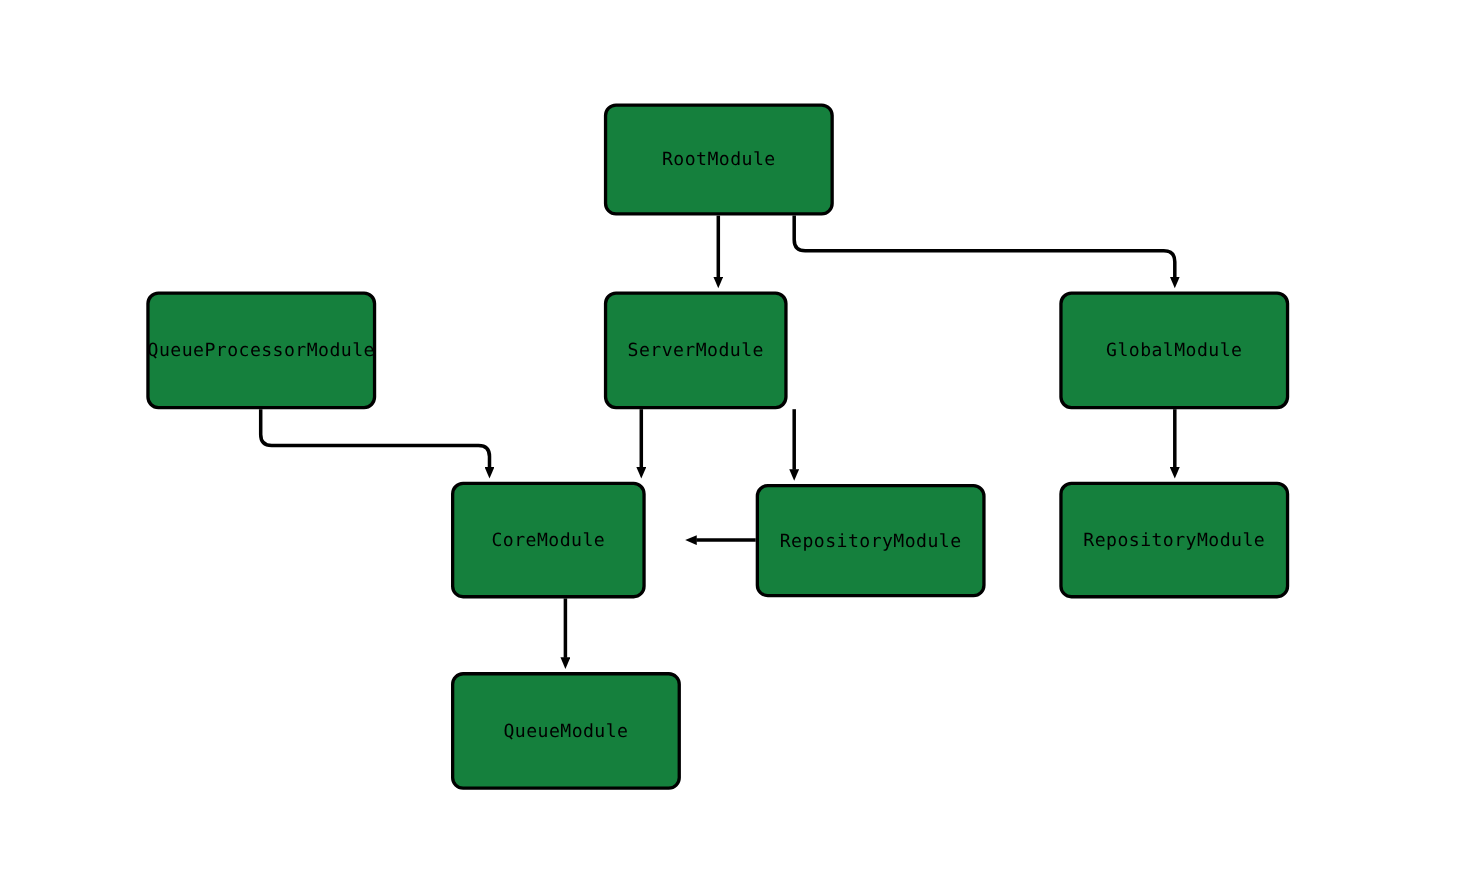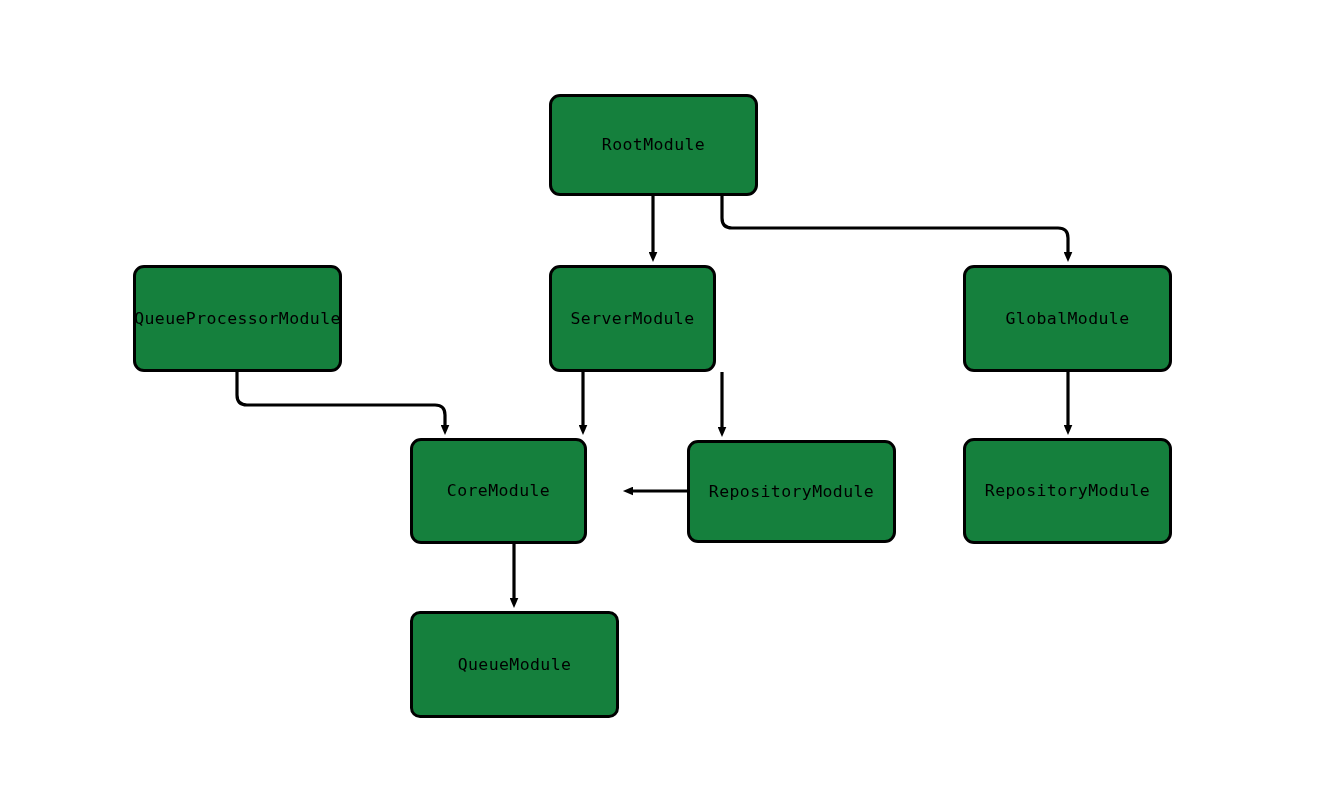--- a/index.html
+++ b/index.html
@@ -103,18 +103,18 @@
   <div class="node" id="node-endpoints" style="left: 687px; top: 440px; width: 209px; height: 103px;">
     <span class="node-line">Repository</span>
     <span class="node-line">Module</span>
   </div>
 
   <div class="node" id="node-repository" style="left: 963px; top: 438px; width: 209px; height: 106px;">
     <span class="node-line">Repository</span>
     <span class="node-line">Module</span>
   </div>
 
-  <div class="node" id="node-queue" style="left: 410px; top: 611px; width: 209px; height: 107px; border-radius: 10px;">
+  <div class="node" id="node-queue" style="left: 410px; top: 611px; width: 209px; height: 107px;">
     <span class="node-line">Queue</span>
     <span class="node-line">Module</span>
   </div>
 
 </div>
 
 </body></html>

